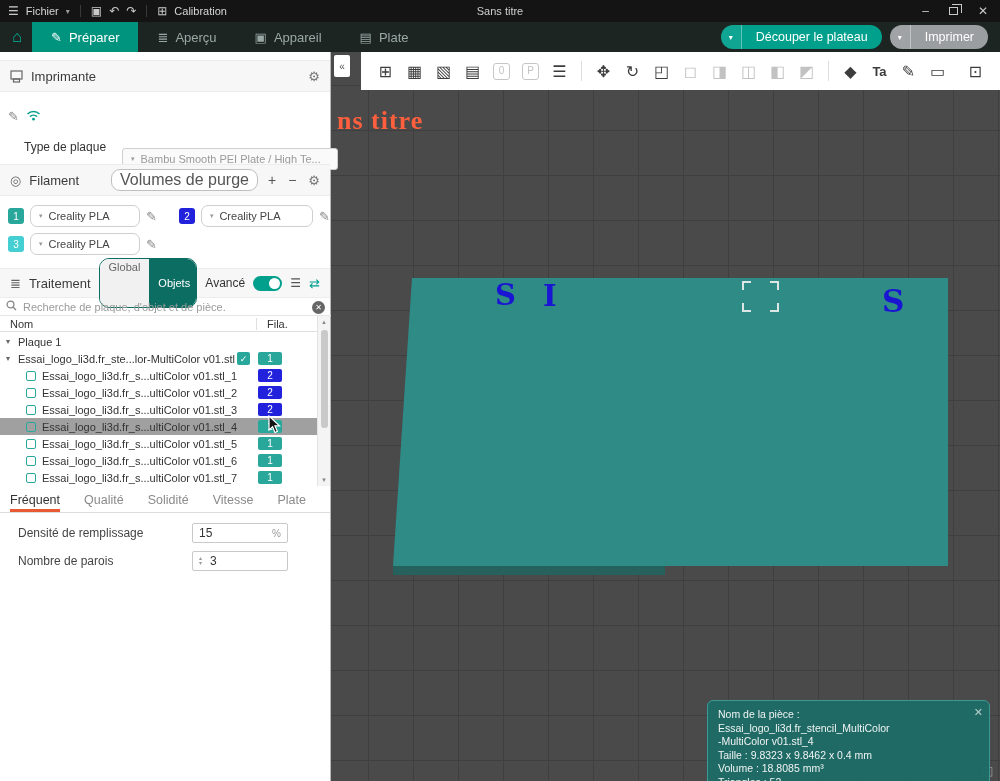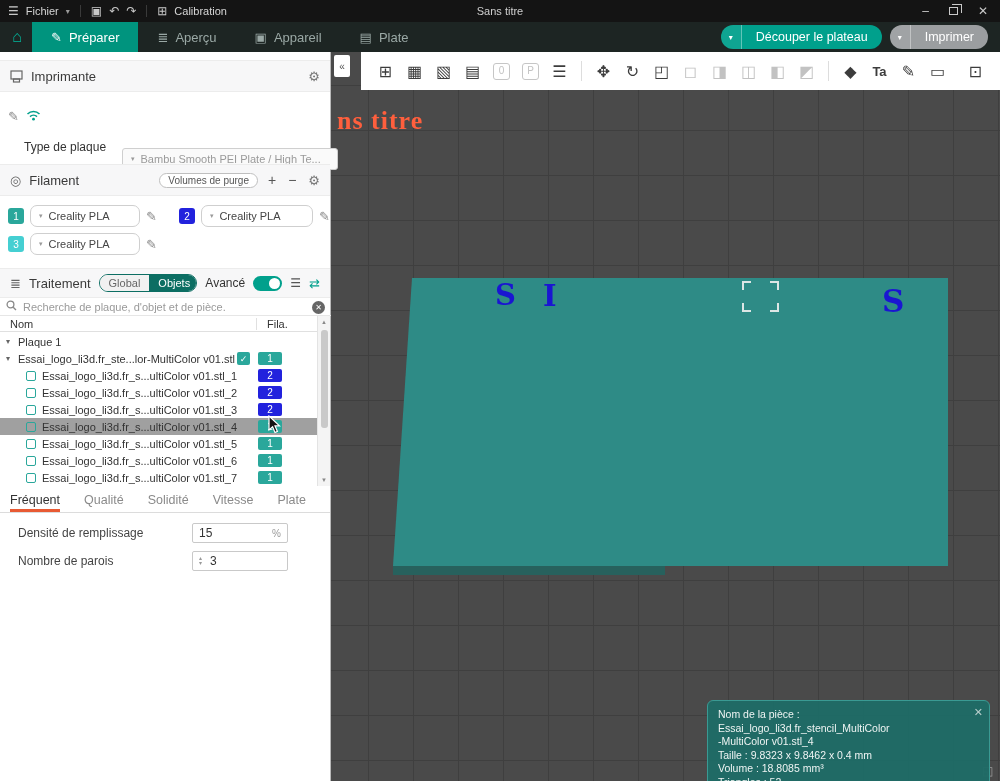--- a/index.html
+++ b/index.html
@@ -37,33 +37,33 @@
   #hdr-printer { top:8px; }
   .printer-row { position:absolute; top:52px; left:8px; right:8px; height:24px; display:flex; align-items:center; gap:7px; }
   .select { border:1px solid #cfcfcf; border-radius:3px; background:#fff; height:24px; display:flex; align-items:center; padding:0 8px; gap:6px; font-size:12px; color:#444; overflow:hidden; white-space:nowrap; }
   .select .sel-caret { font-size:7px; color:#999; }
   .printer-select { width:274px; }
   .plate-row { position:absolute; top:84px; left:24px; right:6px; height:22px; display:flex; align-items:center; }
   .plate-label { font-size:12px; color:#333; }
   .plate-select { position:absolute; left:98px; width:216px; height:22px; background:#fafafa; color:#9a9a9a; font-size:11px;margin-top:24px; }
 
   #hdr-filament { top:112px; }
-  .purge-btn { margin-left:auto; border:1px solid #bfbfbf; border-radius:9px; font-size:10px; color:#555; padding:1px 8px; white-space:nowrap; background:#fff; }
+  .purge-btn { margin-left:auto; border:1px solid #bfbfbf; border-radius:9px; font-size:16px; color:#555; padding:1px 8px; white-space:nowrap; background:#fff; }
   .pm { font-size:14px; color:#555; padding:0 2px; }
   .fil-row { position:absolute; left:8px; display:flex; align-items:center; gap:6px; height:24px; }
   #fil-row1 { top:152px; } #fil-row2 { top:180px; }
   .fbadge { width:16px; height:16px; border-radius:3px; color:#fff; font-size:10px; display:grid; place-items:center; }
   .fil-select { width:110px; height:22px; font-size:11px;border-radius:7px; }
   .edit-icon { color:#888; font-size:13px; }
   .fil-spacer { width:10px; }
 
   #hdr-process { top:216px; height:30px; }
   .pill-toggle { display:flex; border-radius:10px; overflow:hidden; font-size:11px; border:1px solid #0c6e63; }
   .seg-global { padding:2px 9px; background:#f1f1f1; color:#666; }
-  .seg-objects { padding:2px 9px; background:#0c6e63; color:#fff; }
+  .seg-objects { padding:18px 9px; background:#0c6e63; color:#fff; }
   .adv-label { margin-left:auto; font-size:12px; color:#333; }
   .switch { width:30px; height:15px; border-radius:8px; background:#00a08c; position:relative; }
   .switch::after { content:""; position:absolute; right:2px; top:2px; width:11px; height:11px; border-radius:50%; background:#fff; }
   .proc-list-icon { color:#555; font-size:12px; }
   .proc-compare-icon { color:#00a08c; font-size:13px; }
 
   .searchbar { position:absolute; top:247px; left:0; width:331px; height:17px; display:flex; align-items:center; gap:6px; padding:0 6px; border-bottom:1px solid #e6e6e6; }
   .search-input { flex:1; border:none; outline:none; font-size:11px; color:#555; background:transparent; font-family:"Liberation Sans",sans-serif; }
   .search-input::placeholder { color:#9a9a9a; }
   .clear-btn { width:13px; height:13px; border-radius:50%; background:#666; color:#fff; font-size:8px; display:grid; place-items:center; }

